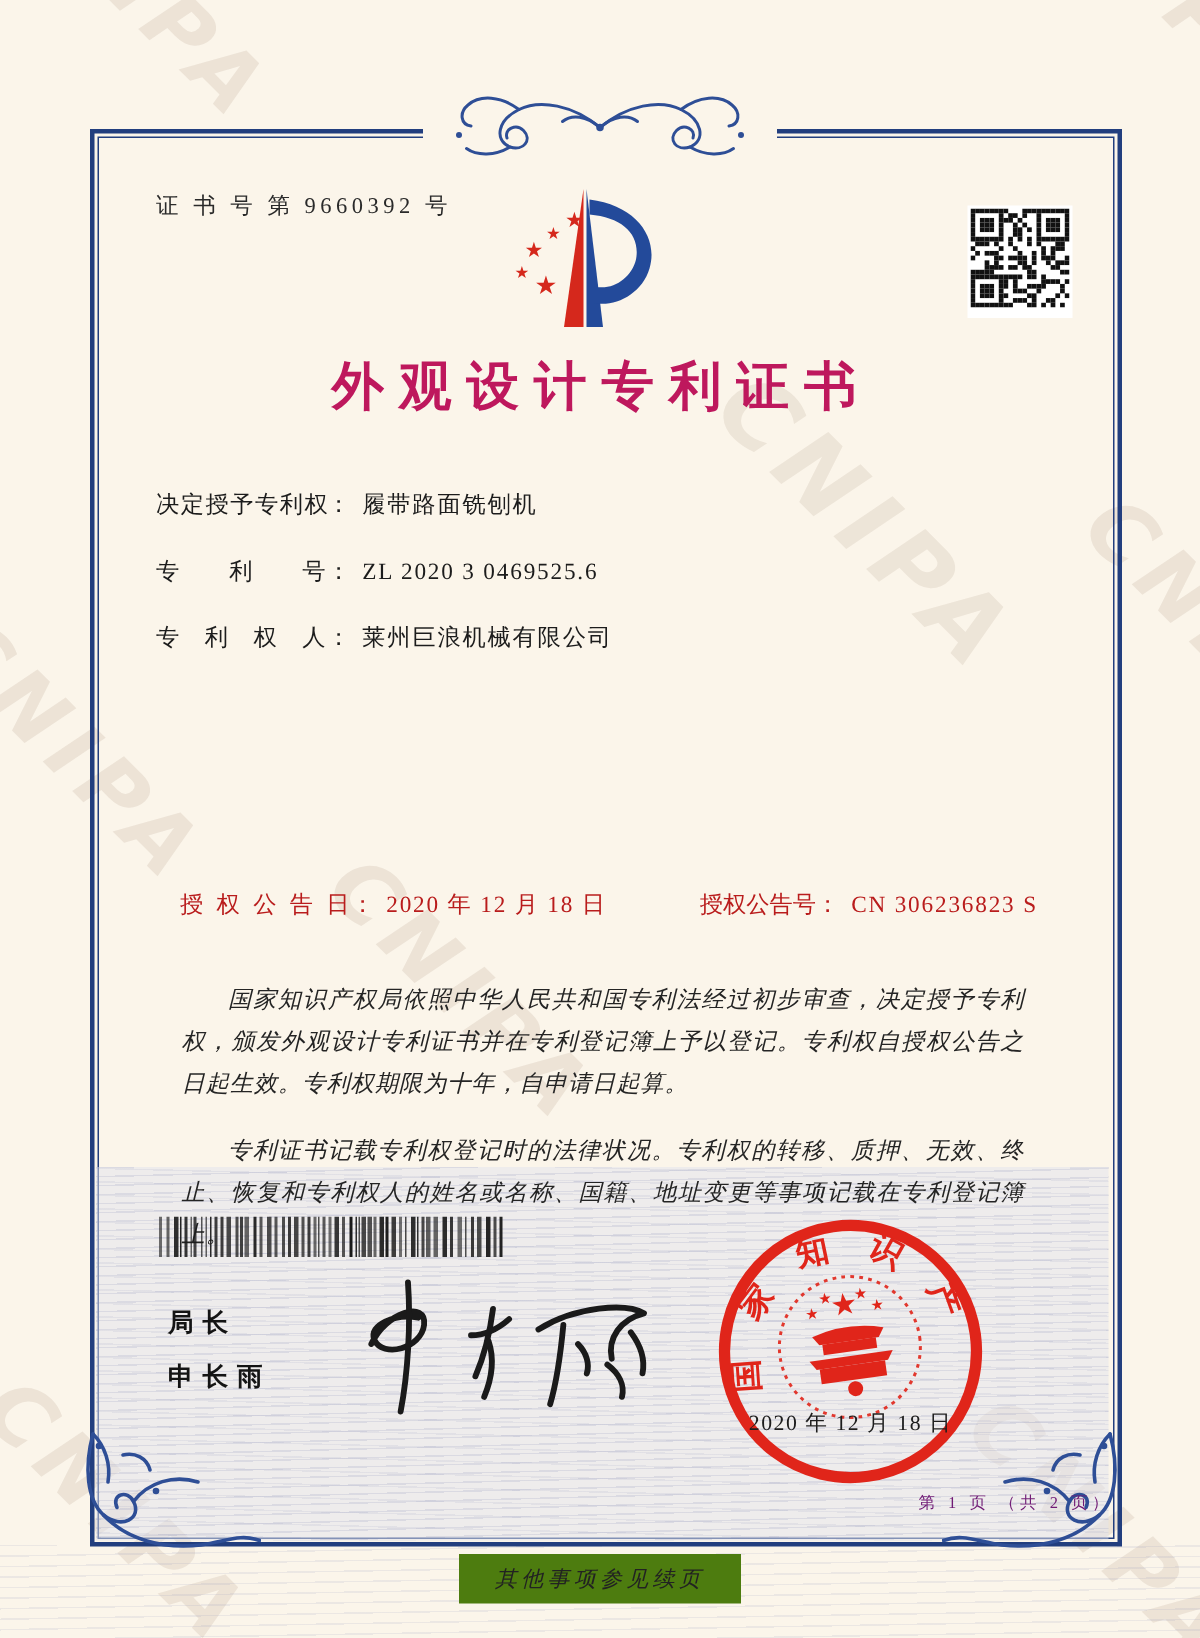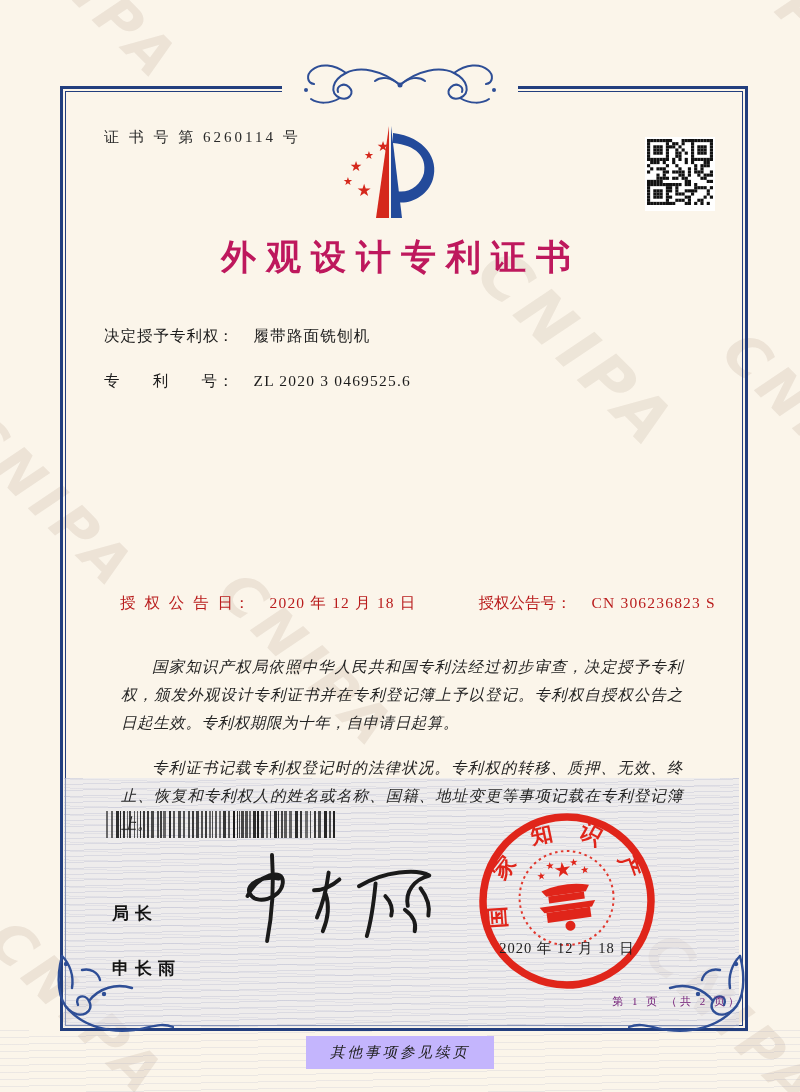--- a/index.html
+++ b/index.html
@@ -24,21 +24,21 @@
   .logo{position:absolute;left:336px;top:124px;z-index:5;}
   .qr{position:absolute;left:645px;top:137px;z-index:5;background:#fff;padding:2px;}
   .title{position:absolute;left:60px;top:234px;width:682px;text-align:center;
          font-size:35px;font-weight:700;letter-spacing:10px;color:#be185d;z-index:5;}
   
   .fields{position:absolute;left:104px;top:326px;width:600px;z-index:5;}
   .frow{height:44.5px;font-size:15.5px;color:#1c1c1c;white-space:nowrap;}
   .flabel{display:inline-block;width:114px;text-align:justify;text-align-last:justify;
           letter-spacing:1px;vertical-align:top;}
   .fcolon{display:inline-block;}
-  .fvalue{display:inline-block;margin-left:20px;letter-spacing:1.2px;}
+  .fvalue{display:inline-block;margin-left:8px;letter-spacing:1.2px;}
   .grant-row{position:absolute;left:120px;top:593px;font-size:15.5px;color:#b91c1c;
              white-space:nowrap;z-index:5;}
   .grant-second{margin-left:58px;}
   
   .paras{position:absolute;left:104px;top:636px;width:596px;z-index:5;
          font-size:15.5px;line-height:28px;color:#242424;text-align:justify;
          font-style:italic;letter-spacing:0.6px;}
   .paras p{margin:17px;text-indent:2em;}
   
   .waveband{position:absolute;left:64px;top:778px;width:675px;height:249px;z-index:4;
@@ -46,27 +46,27 @@
     background-image:
       repeating-linear-gradient(178.5deg, rgba(140,146,185,0.20) 0px, rgba(140,146,185,0.20) 1px, transparent 1px, transparent 6px),
       repeating-linear-gradient(181.5deg, rgba(140,146,185,0.13) 0px, rgba(140,146,185,0.13) 1px, transparent 1px, transparent 9px);}
   .waveband-bottom{position:absolute;left:0;top:1030px;width:800px;height:62px;z-index:1;
     background-image:
       repeating-linear-gradient(179deg, rgba(140,146,185,0.14) 0px, rgba(140,146,185,0.14) 1px, transparent 1px, transparent 7px);}
   .barcode{position:absolute;left:104px;top:811px;z-index:6;}
   .director{position:absolute;left:112px;top:870px;z-index:6;
             font-family:"Liberation Sans","DejaVu Sans",sans-serif;
             font-size:17px;font-weight:600;letter-spacing:6px;color:#141414;}
-  .director div{margin-bottom:13px;margin-top:32px;}
+  .director div{margin-bottom:13px;}
   .signature{position:absolute;left:228px;top:842px;z-index:6;}
   .seal{position:absolute;left:472px;top:806px;z-index:7;}
   .page-footer{position:absolute;left:60px;top:994px;width:682px;text-align:right;
                font-size:11px;letter-spacing:3px;color:#701a75;z-index:6;}
   .cont-note{position:absolute;left:50%;transform:translateX(-50%);top:1036px;
-             background:#c4b5fd;padding:7px 24px;z-index:6;font-size:14.5px;
+             background:#4d7c0f;padding:7px 24px;z-index:6;font-size:14.5px;
              font-style:italic;letter-spacing:3px;color:#222;white-space:nowrap;}
 </style>
 </head>
 <body>
 
 <div class="wm" style="left:-20px;top:-40px;">CNIPA</div>
 <div class="wm" style="left:662px;top:-48px;">CNIPA</div>
 <div class="wm" style="left:-64px;top:468px;">CNIPA</div>
 <div class="wm big" style="left:452px;top:312px;">CNIPA</div>
 <div class="wm" style="left:196px;top:628px;">CNIPA</div>
@@ -117,21 +117,21 @@
       <path d="M15 60 C30 76 54 83 80 80 C96 78 106 72 119 77"></path>
       <path d="M35 51 C45 38 62 33 78 38"></path>
       <path d="M8 6 C16 14 20 26 18 38"></path>
       <path d="M28 20 C36 18 44 22 46 30"></path>
       <circle cx="50" cy="44" r="2.2" fill="#2e4e96" stroke="none"></circle>
       <circle cx="12" cy="14" r="2.2" fill="#2e4e96" stroke="none"></circle>
     </g>
   </svg>
 </div>
 
-<div class="cert-no">证 书 号 第 6260114 号</div>
+<div class="cert-no">证 书 号 第 9660392 号</div>
 
 <div class="logo">
   <svg width="112" height="98" viewBox="0 0 112 98">
     <polygon points="53,2 53,94 40,94" fill="#d5281c"></polygon>
     <polygon points="55,2 66,94 55,94" fill="#234a9a"></polygon>
     <path d="M57 9 C89 13 103 35 97 55 C92 72 74 81 60 78 L60 67 C73 70 85 61 88 49 C91 33 80 21 57 19 Z" fill="#234a9a"></path>
     <g fill="#d5281c" font-family="'DejaVu Sans',sans-serif" text-anchor="middle">
       <text x="47" y="27" font-size="14">★</text>
       <text x="33" y="35" font-size="11">★</text>
       <text x="20" y="47" font-size="14">★</text>
@@ -375,20 +375,23 @@
 
 <div class="title">外观设计专利证书</div>
 
 <div class="fields">
   <div class="frow">
     <span class="flabel">决定授予专利权</span><span class="fcolon">：</span><span class="fvalue">履带路面铣刨机</span>
   </div>
   <div class="frow">
     <span class="flabel">专利号</span><span class="fcolon">：</span><span class="fvalue">ZL 2020 3 0469525.6</span>
   </div>
+  <div class="frow">
+    <span class="flabel">专利权人</span><span class="fcolon">：</span><span class="fvalue">莱州巨浪机械有限公司</span>
+  </div>
 </div>
 
 <div class="grant-row">
   <span><span class="flabel">授权公告日</span><span>：</span><span class="fvalue">2020 年 12 月 18 日</span></span>
   <span class="grant-second"><span>授权公告号</span><span>：</span><span class="fvalue">CN 306236823 S</span></span>
 </div>
 
 <div class="paras">
   <p>国家知识产权局依照中华人民共和国专利法经过初步审查，决定授予专利权，颁发外观设计专利证书并在专利登记簿上予以登记。专利权自授权公告之日起生效。专利权期限为十年，自申请日起算。</p>
   <p>专利证书记载专利权登记时的法律状况。专利权的转移、质押、无效、终止、恢复和专利权人的姓名或名称、国籍、地址变更等事项记载在专利登记簿上。</p>

